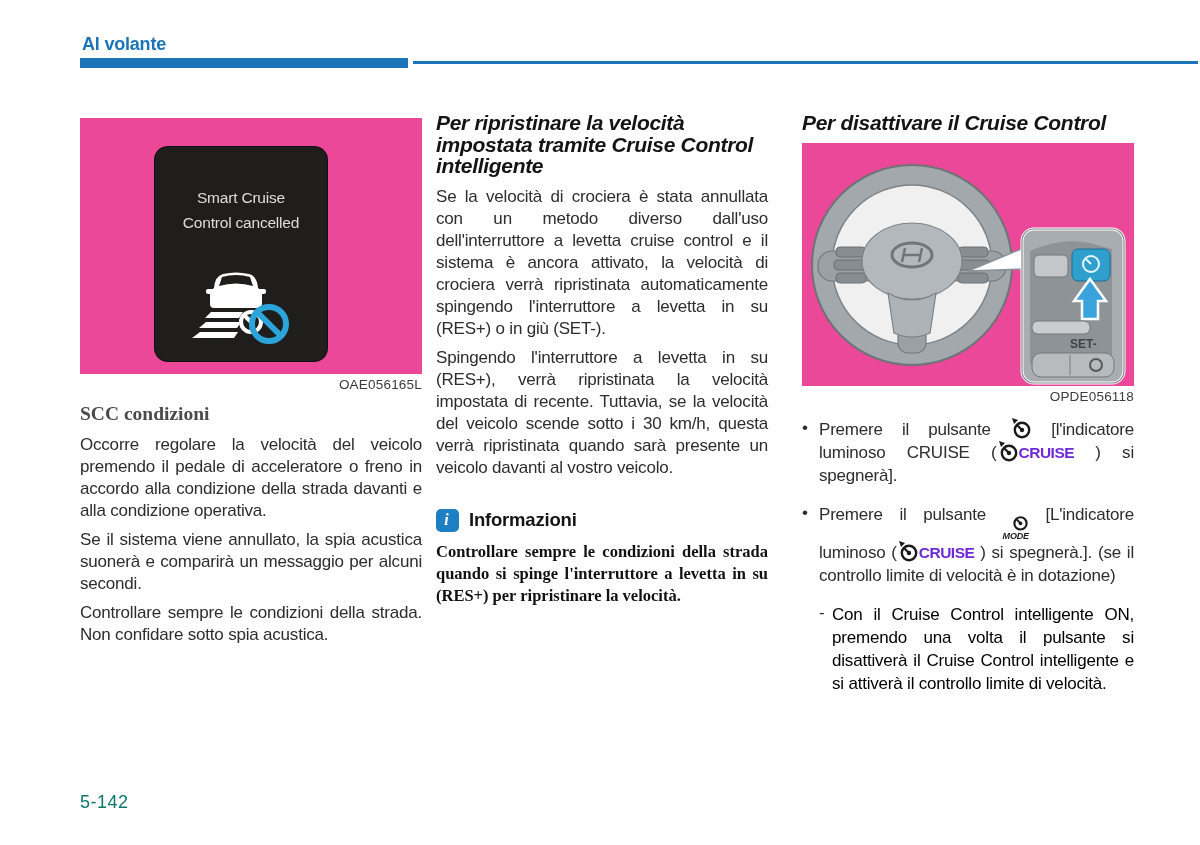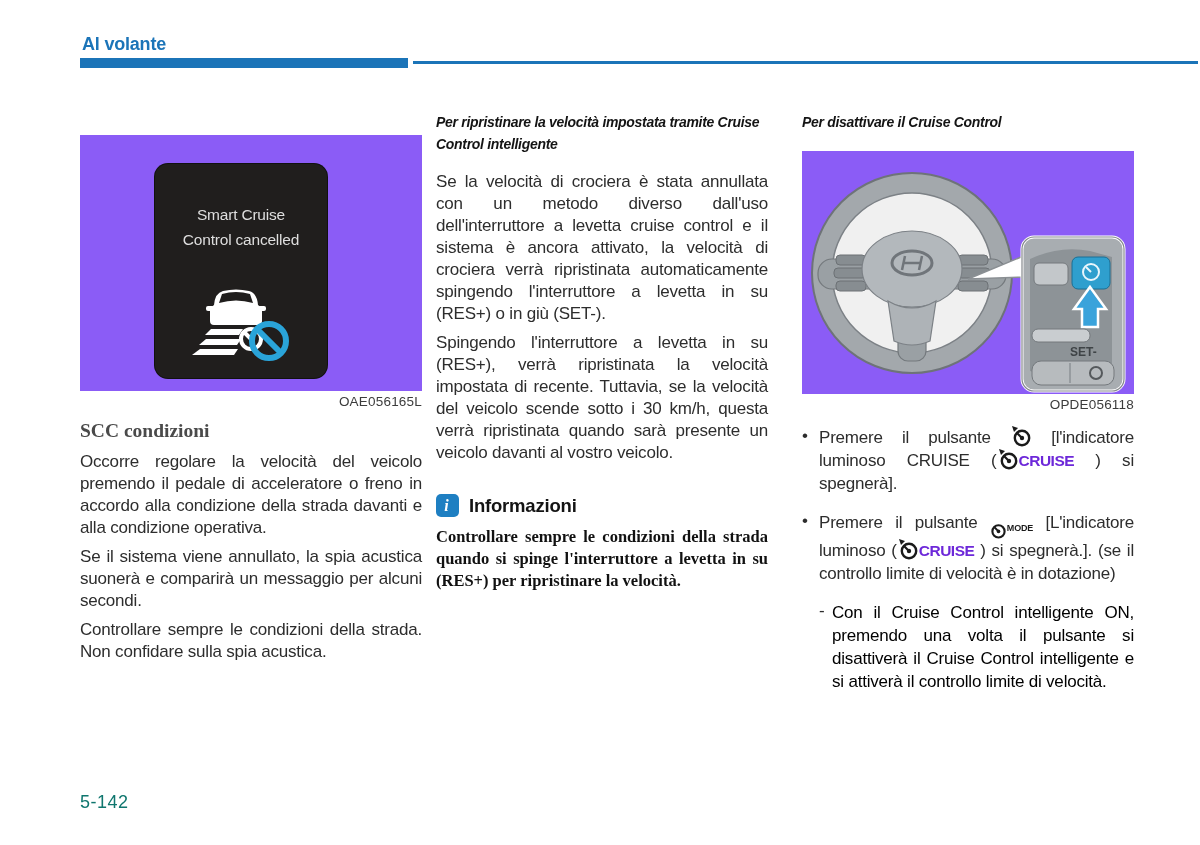--- a/index.html
+++ b/index.html
@@ -32,28 +32,28 @@
   .col-1 { left:80px;  top:118px; width:342px; }
   .col-2 { left:436px; top:112px; width:332px; }
   .col-3 { left:802px; top:112px; width:332px; }
 
   p.body-text {
     font-size:17px; line-height:22px; text-align:justify;
     color:#2d2d2d; margin-bottom:7px; letter-spacing:-0.2px;
   }
 
   h2.col-heading {
-    font-size:14px; font-weight:bold; font-style:italic;
+    font-size:21px; font-weight:bold; font-style:italic;
     line-height:21.5px; color:#141414; letter-spacing:-0.3px;
-    margin-bottom:16px;
+    margin-bottom:9px;
   }
 
   
   .figure-box {
-    background:#8b5cf6; width:100%; position:relative; overflow:hidden;margin-top:17px;
+    background:#ec4899; width:100%; position:relative; overflow:hidden;
   }
   .fig-1 { height:256px; }
   .fig-2 { height:243px; }
   .fig-caption {
     text-align:right; font-size:13.5px; color:#3c3c3c;
     margin-top:3px; letter-spacing:0.2px;
   }
 
   
   .cluster-screen {
@@ -103,22 +103,22 @@
     flex:1; font-size:17px; line-height:23px; text-align:justify;
     color:#000000; letter-spacing:-0.2px;
   }
 
   .gauge-icon { vertical-align:-4px; }
   .indicator-group { white-space:nowrap; }
   .indicator-label {
     font-weight:bold; font-size:15.5px; letter-spacing:-0.5px; color:#6d28d9;
   }
   .mode-icon {
-    display:inline-flex; flex-direction:row; align-items:flex-start;
-    vertical-align:-11px; line-height:1;
+    display:inline-flex; flex-direction:column; align-items:flex-end;
+    vertical-align:-11px; line-height:1;font-style:italic;
   }
   .mode-label { font-size:9px; font-weight:bold; color:#1a1a1a; margin-top:1px; }
 
   
   .page-number {
     position:absolute; left:80px; top:792px;
     font-size:18px; color:#0f766e; letter-spacing:0.5px;
   }
 </style>
 </head>
@@ -164,21 +164,21 @@
           </g>
         </svg>
       </div>
     </div>
   </div>
   <div class="fig-caption">OAE056165L</div>
 
   <h3 class="serif-heading">SCC condizioni</h3>
   <p class="body-text">Occorre regolare la velocità del veicolo premendo il pedale di acceleratore o freno in accordo alla condizione della strada davanti e alla condizione operativa.</p>
   <p class="body-text">Se il sistema viene annullato, la spia acustica suonerà e comparirà un messaggio per alcuni secondi.</p>
-  <p class="body-text">Controllare sempre le condizioni della strada. Non confidare sulla spia acustica.</p>
+  <p class="body-text">Controllare sempre le condizioni della strada. Non confidare sotto spia acustica.</p>
 </div>
 
 <div class="col col-2">
   <h2 class="col-heading">Per ripristinare la velocità impostata tramite Cruise Control intelligente</h2>
   <p class="body-text">Se la velocità di crociera è stata annullata con un metodo diverso dall'uso dell'interruttore a levetta cruise control e il sistema è ancora attivato, la velocità di crociera verrà ripristinata automaticamente spingendo l'interruttore a levetta in su (RES+) o in giù (SET-).</p>
   <p class="body-text">Spingendo l'interruttore a levetta in su (RES+), verrà ripristinata la velocità impostata di recente. Tuttavia, se la velocità del veicolo scende sotto i 30 km/h, questa verrà ripristinata quando sarà presente un veicolo davanti al vostro veicolo.</p>
 
   <div class="info-block">
     <div class="info-header">
       <span class="info-icon">i</span>

